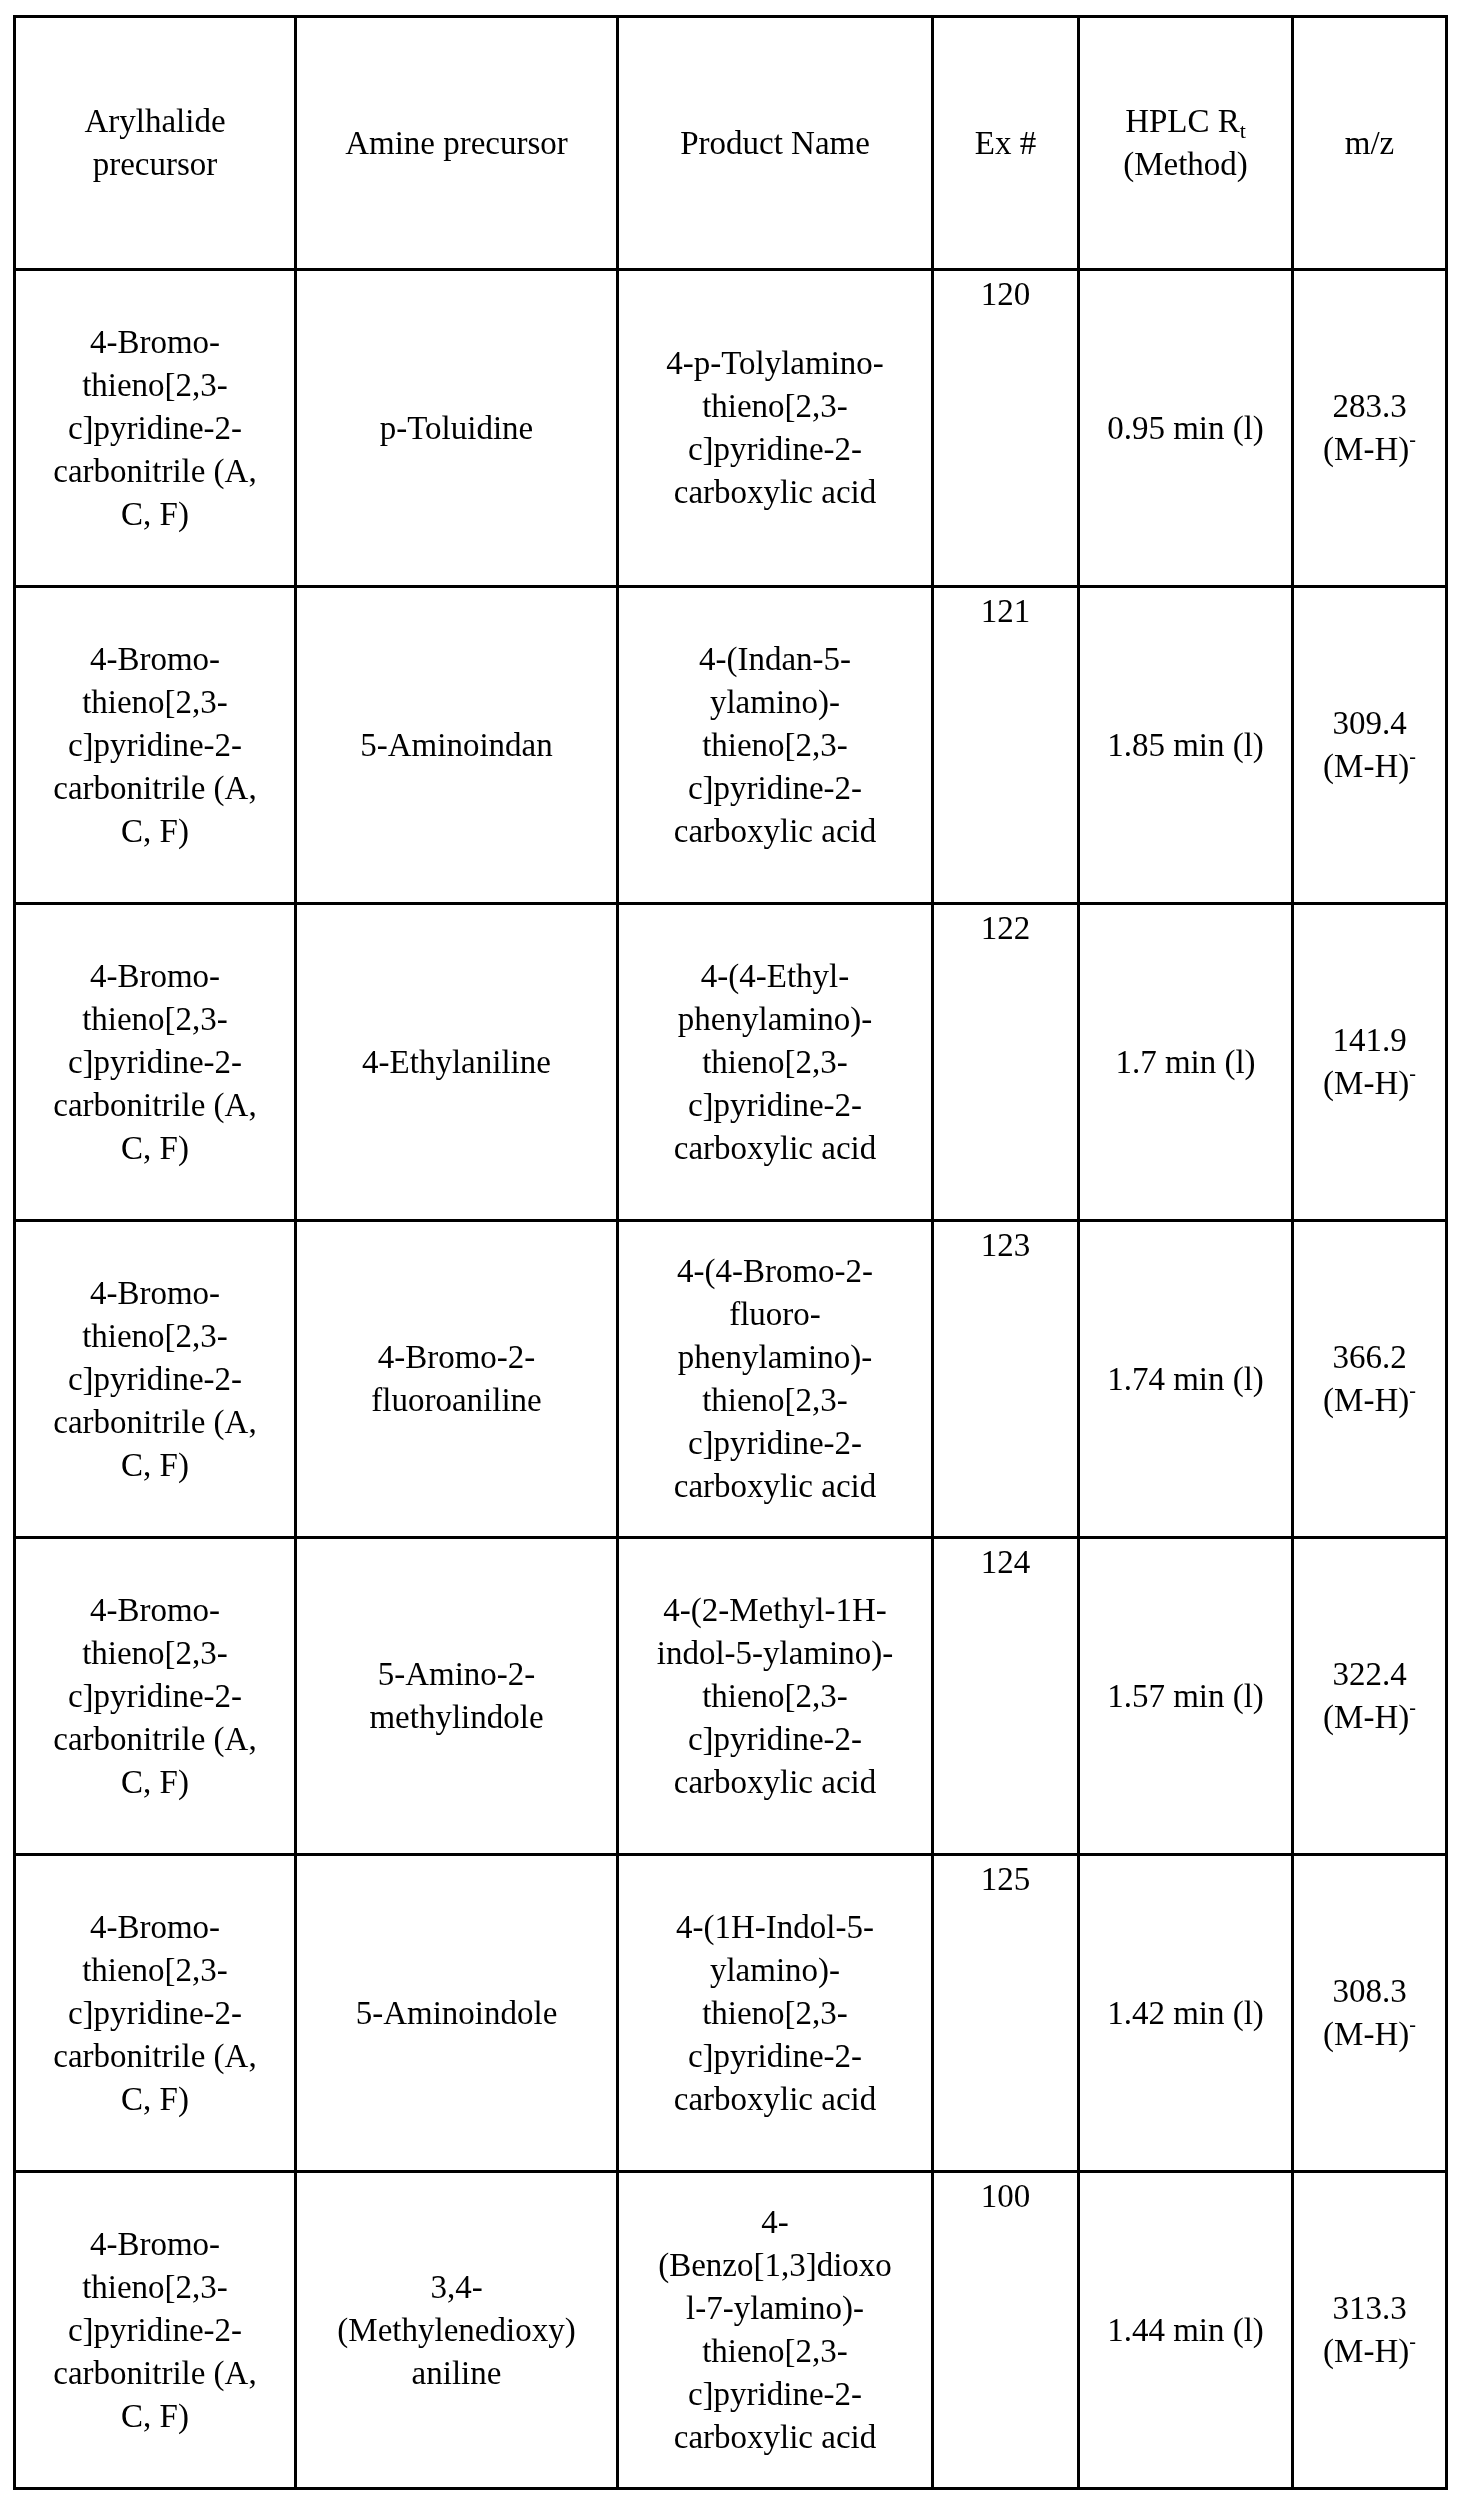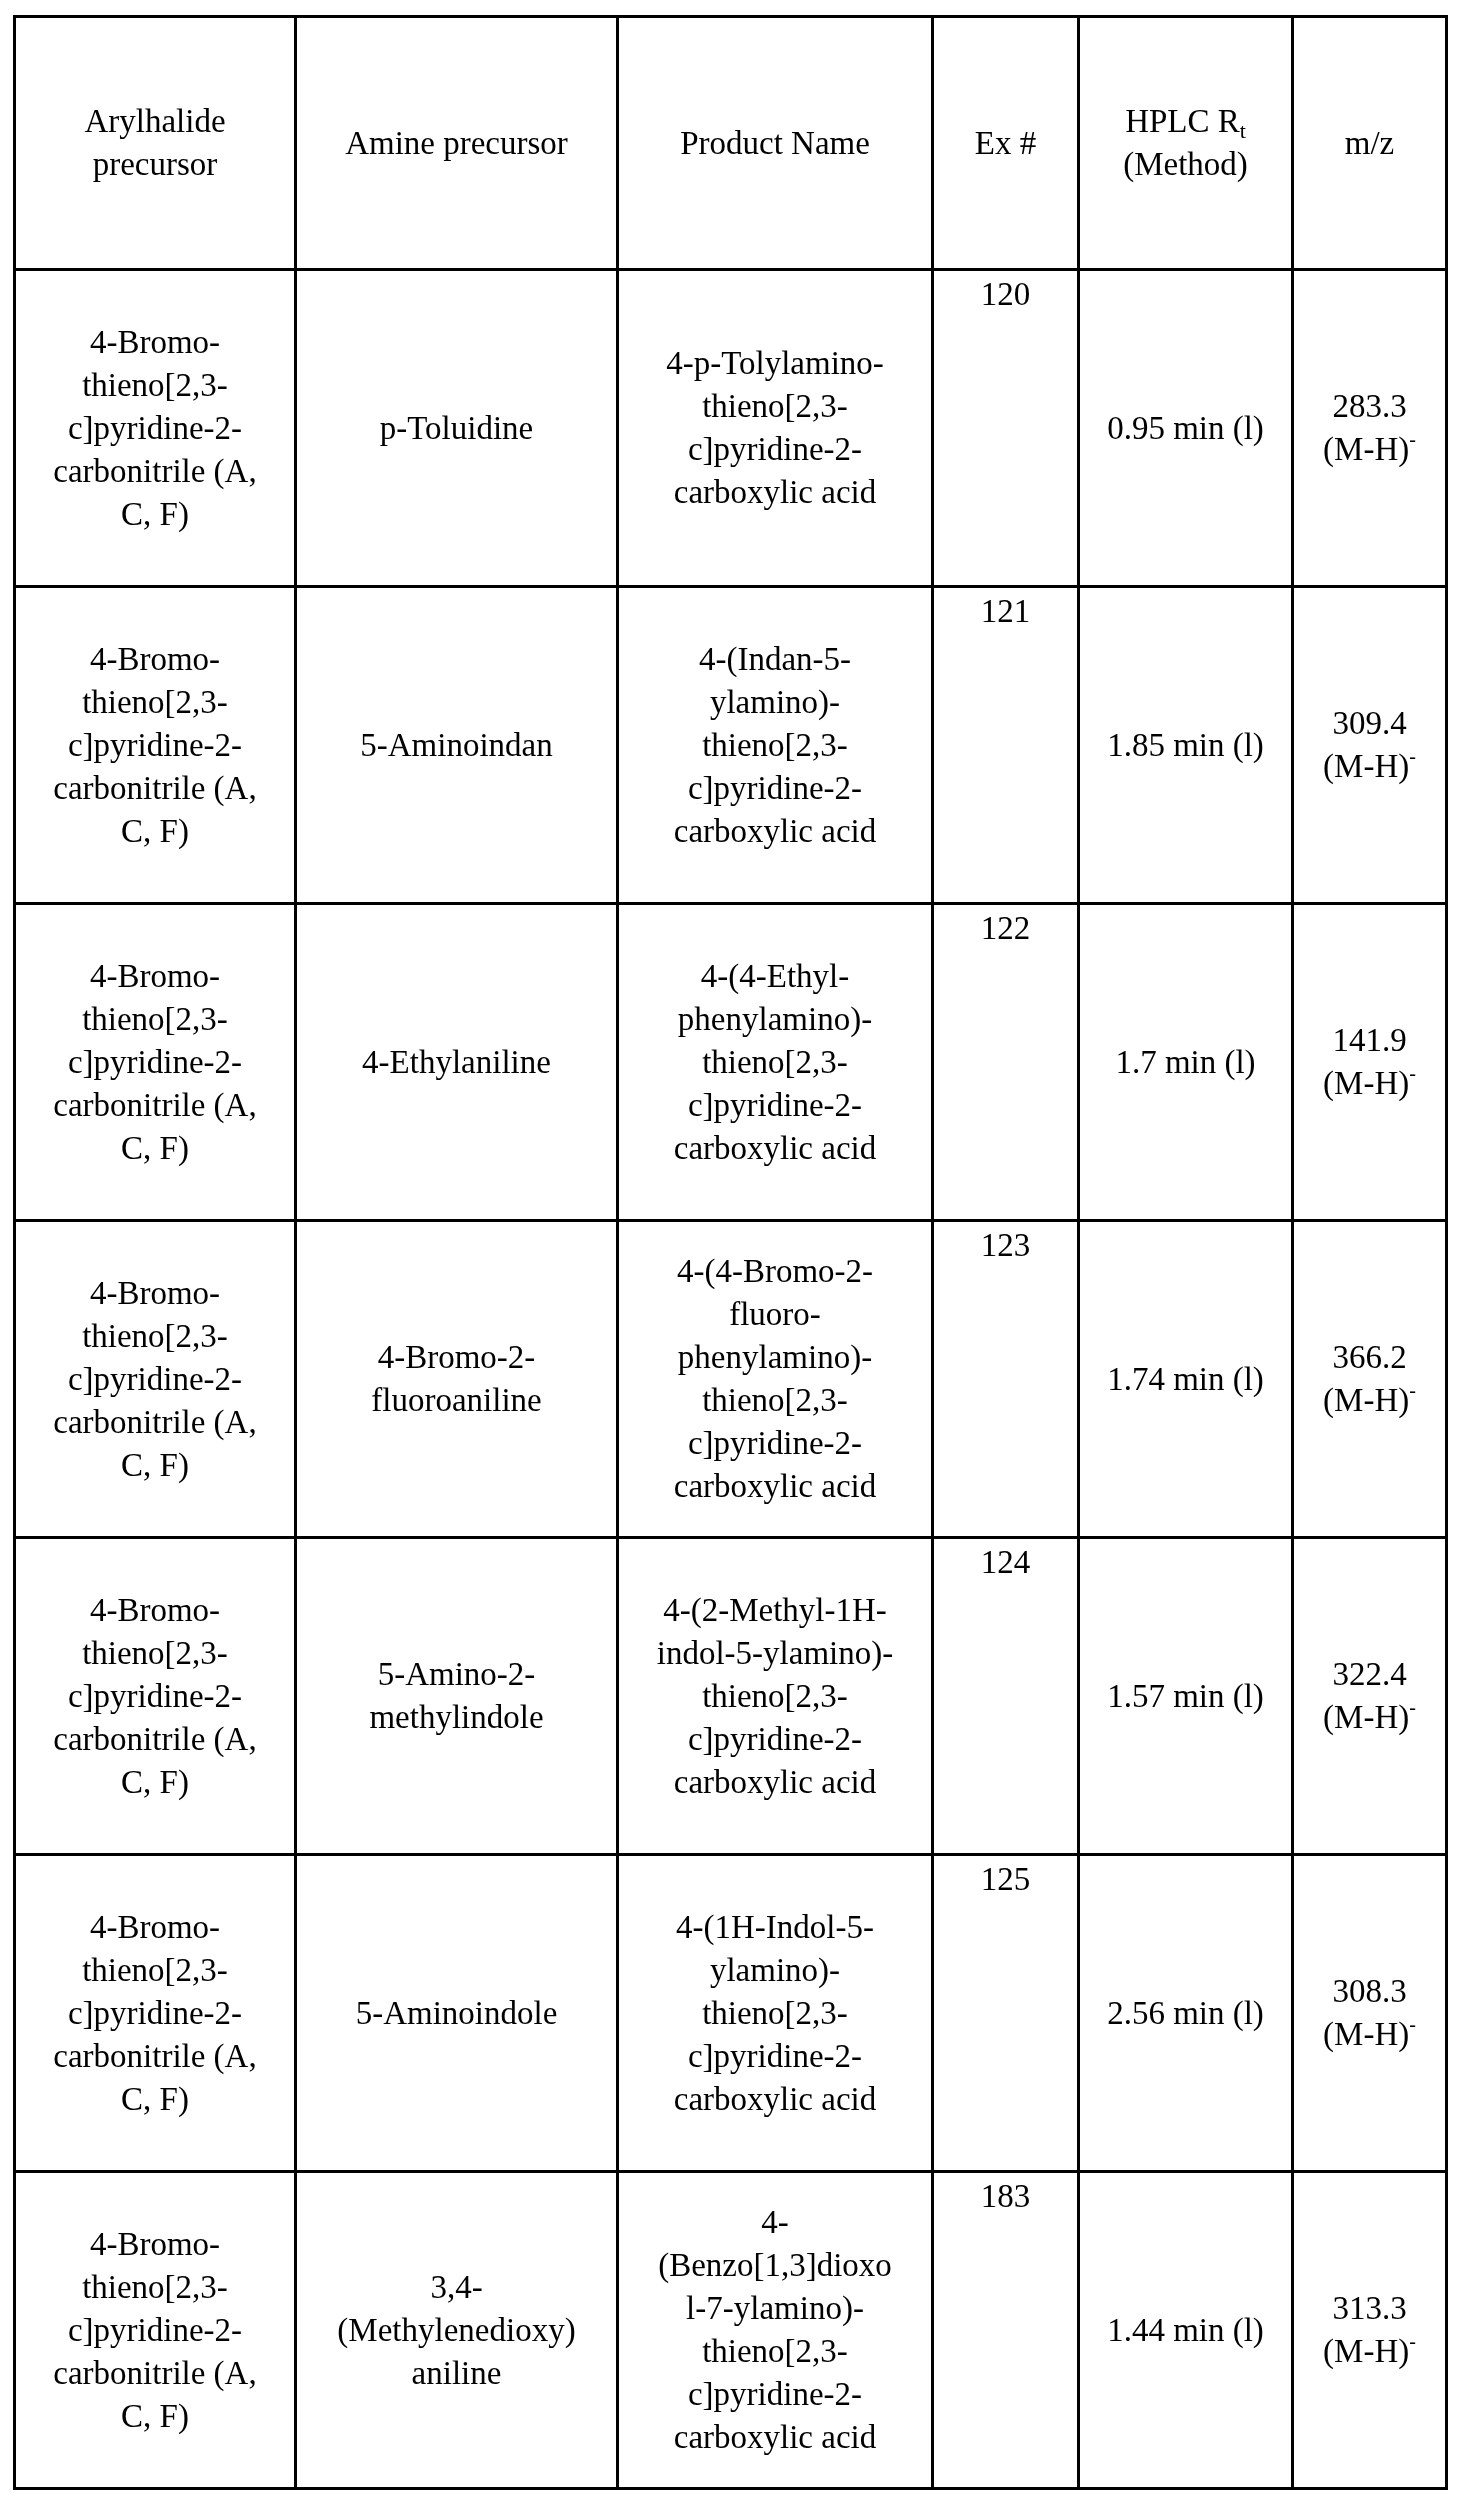--- a/index.html
+++ b/index.html
@@ -225,21 +225,21 @@
           <span class="line">5-Aminoindole</span>
         </td>
     <td>
           <span class="line">4-(1H-Indol-5-</span>
           <span class="line">ylamino)-</span>
           <span class="line">thieno[2,3-</span>
           <span class="line">c]pyridine-2-</span>
           <span class="line">carboxylic acid</span>
         </td>
     <td class="ex">125</td>
-    <td>2.56 min (l)</td>
+    <td>1.42 min (l)</td>
     <td>
       <span class="line">308.3</span>
       <span class="line"><span>(M-H)</span><sup class="m">-</sup></span>
     </td>
   </tr>
 
   <tr>
     <td>
           <span class="line">4-Bromo-</span>
           <span class="line">thieno[2,3-</span>
@@ -253,21 +253,21 @@
           <span class="line">aniline</span>
         </td>
     <td>
           <span class="line">4-</span>
           <span class="line">(Benzo[1,3]dioxo</span>
           <span class="line">l-7-ylamino)-</span>
           <span class="line">thieno[2,3-</span>
           <span class="line">c]pyridine-2-</span>
           <span class="line">carboxylic acid</span>
         </td>
-    <td class="ex">183</td>
+    <td class="ex">100</td>
     <td>1.44 min (l)</td>
     <td>
       <span class="line">313.3</span>
       <span class="line"><span>(M-H)</span><sup class="m">-</sup></span>
     </td>
   </tr>
 </tbody>
 </table>
 
 

